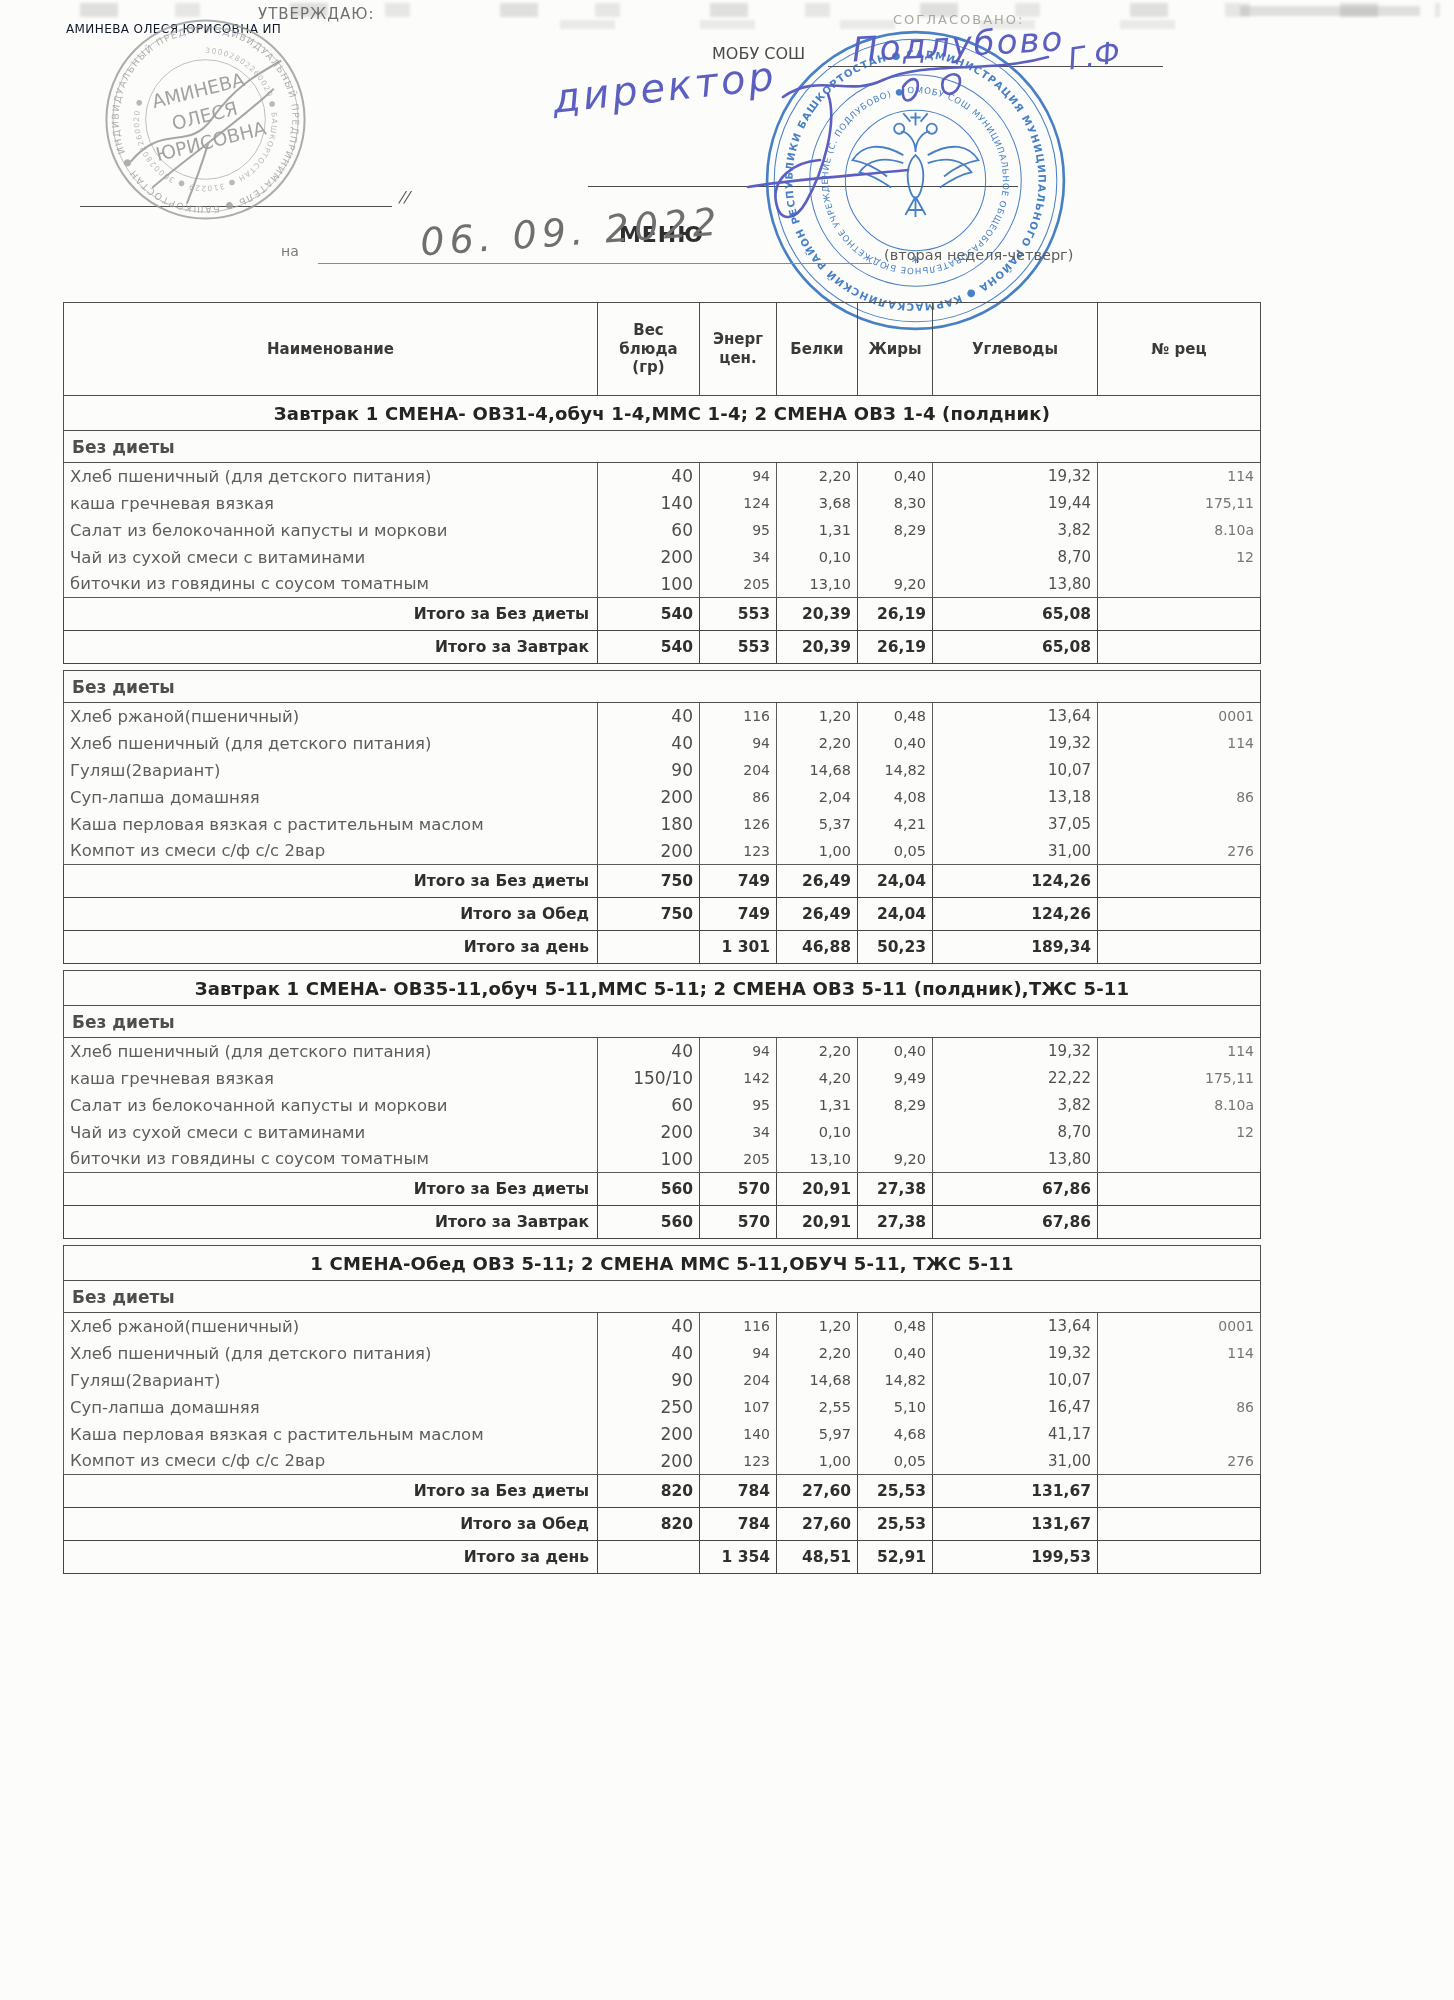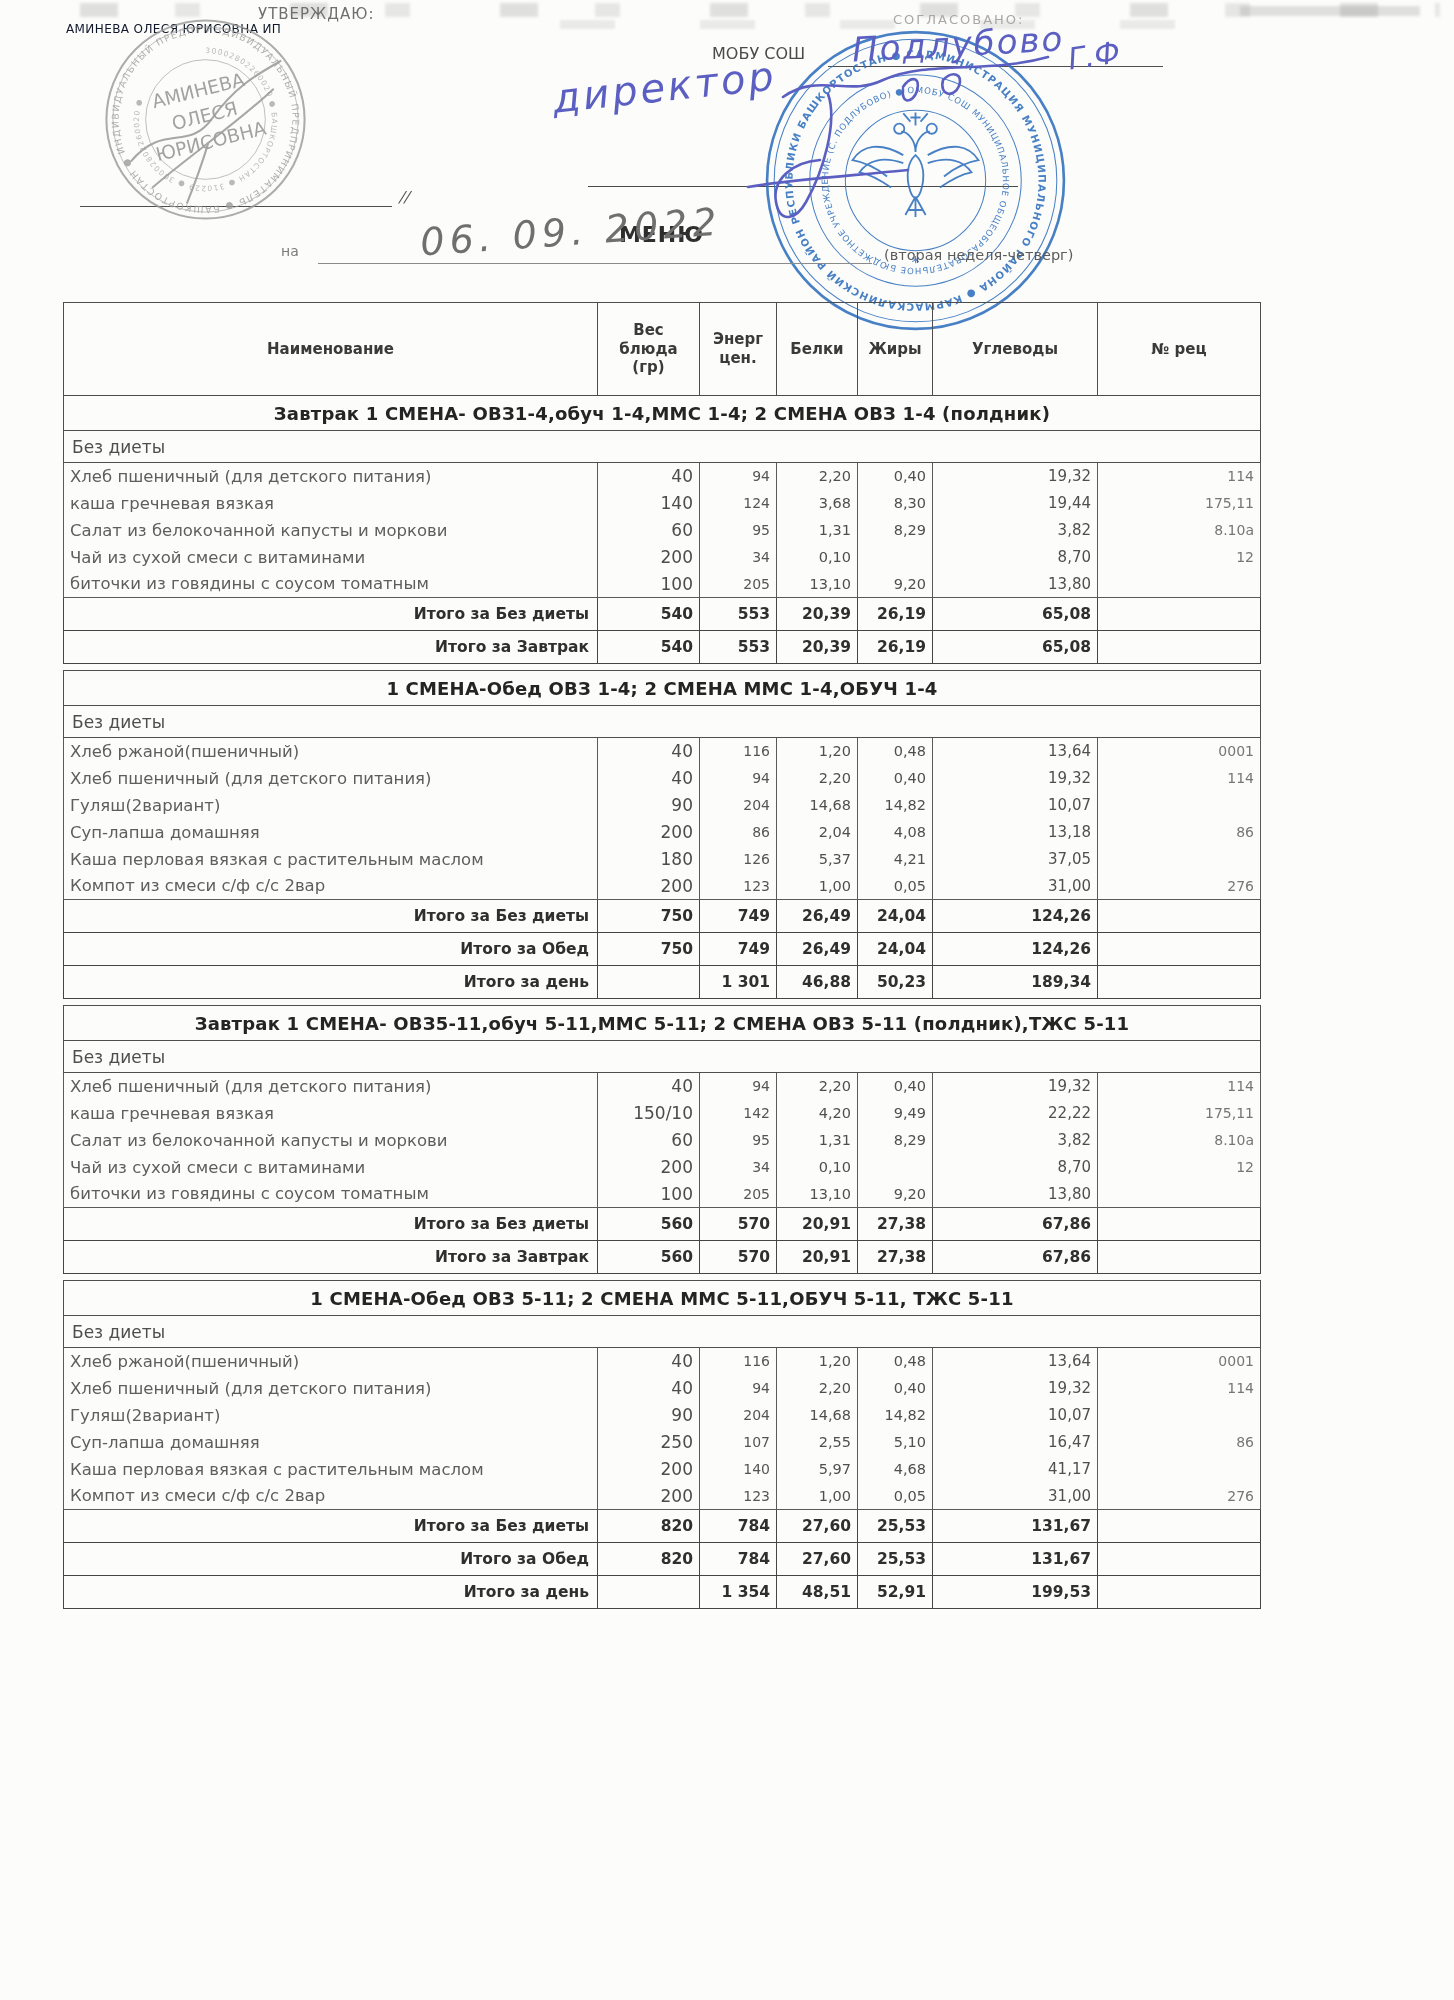--- a/index.html
+++ b/index.html
@@ -38,21 +38,21 @@
   .stamp-left{left:98px;top:12px;width:215px;height:215px;opacity:.82;}
   .stamp-right{left:763px;top:28px;width:305px;height:305px;opacity:.88;}
   .sig-scrawl{left:688px;top:52px;width:400px;height:200px;}
   
   table.menu{position:absolute;left:63px;top:302px;width:1197px;border-collapse:collapse;table-layout:fixed;}
   table.menu th{border:1.3px solid #4d4d4d;font-size:15px;font-weight:bold;color:#3a3a3a;
       height:88px;text-align:center;vertical-align:middle;padding:2px 4px;line-height:1.25;}
   table.menu td{padding:0 6px;vertical-align:middle;overflow:hidden;white-space:nowrap;}
   tr.sect{height:35px;}
   tr.sect td{border:1.3px solid #4f4f4f;font-size:18px;font-weight:bold;color:#242424;text-align:center;letter-spacing:.2px;margin-top:28px;}
-  tr.diet{height:32px;}
+  tr.diet{height:32px;font-weight:bold;}
   tr.diet td{border:1.2px solid #4f4f4f;font-size:17px;color:#4e4e4e;text-align:left;padding-left:8px;}
   tr.item{height:27px;}
   tr.item td{border-left:1.1px solid #5a5a5a;border-right:1.1px solid #5a5a5a;}
   tr.item.last td{border-bottom:1.1px solid #5a5a5a;}
   td.nm{font-size:16.5px;color:#5e5e5e;text-align:left;}
   td.num{text-align:right;}
   td.w{font-size:17px;color:#4c4c4c;margin-top:20px;}
   td.e{font-size:14px;color:#555;}
   td.p,td.f{font-size:14.5px;color:#4f4f4f;}
   td.c{font-size:15px;color:#4f4f4f;padding-right:12px;}
@@ -240,23 +240,20 @@
           <td class="num w">540</td>
           <td class="num e">553</td>
           <td class="num p">20,39</td>
           <td class="num f">26,19</td>
           <td class="num c">65,08</td>
           <td class="num r"></td>
         </tr>
         <tr class="gap">
           <td colspan="7"></td>
         </tr>
-        <tr class="sect">
-          <td colspan="7">1 СМЕНА-Обед  ОВЗ 1-4; 2 СМЕНА ММС 1-4,ОБУЧ 1-4</td>
-        </tr>
         <tr class="diet">
           <td colspan="7">Без диеты</td>
         </tr>
         <tr class="item">
           <td class="nm">Хлеб ржаной(пшеничный)</td>
           <td class="num w">40</td>
           <td class="num e">116</td>
           <td class="num p">1,20</td>
           <td class="num f">0,48</td>
           <td class="num c">13,64</td>

